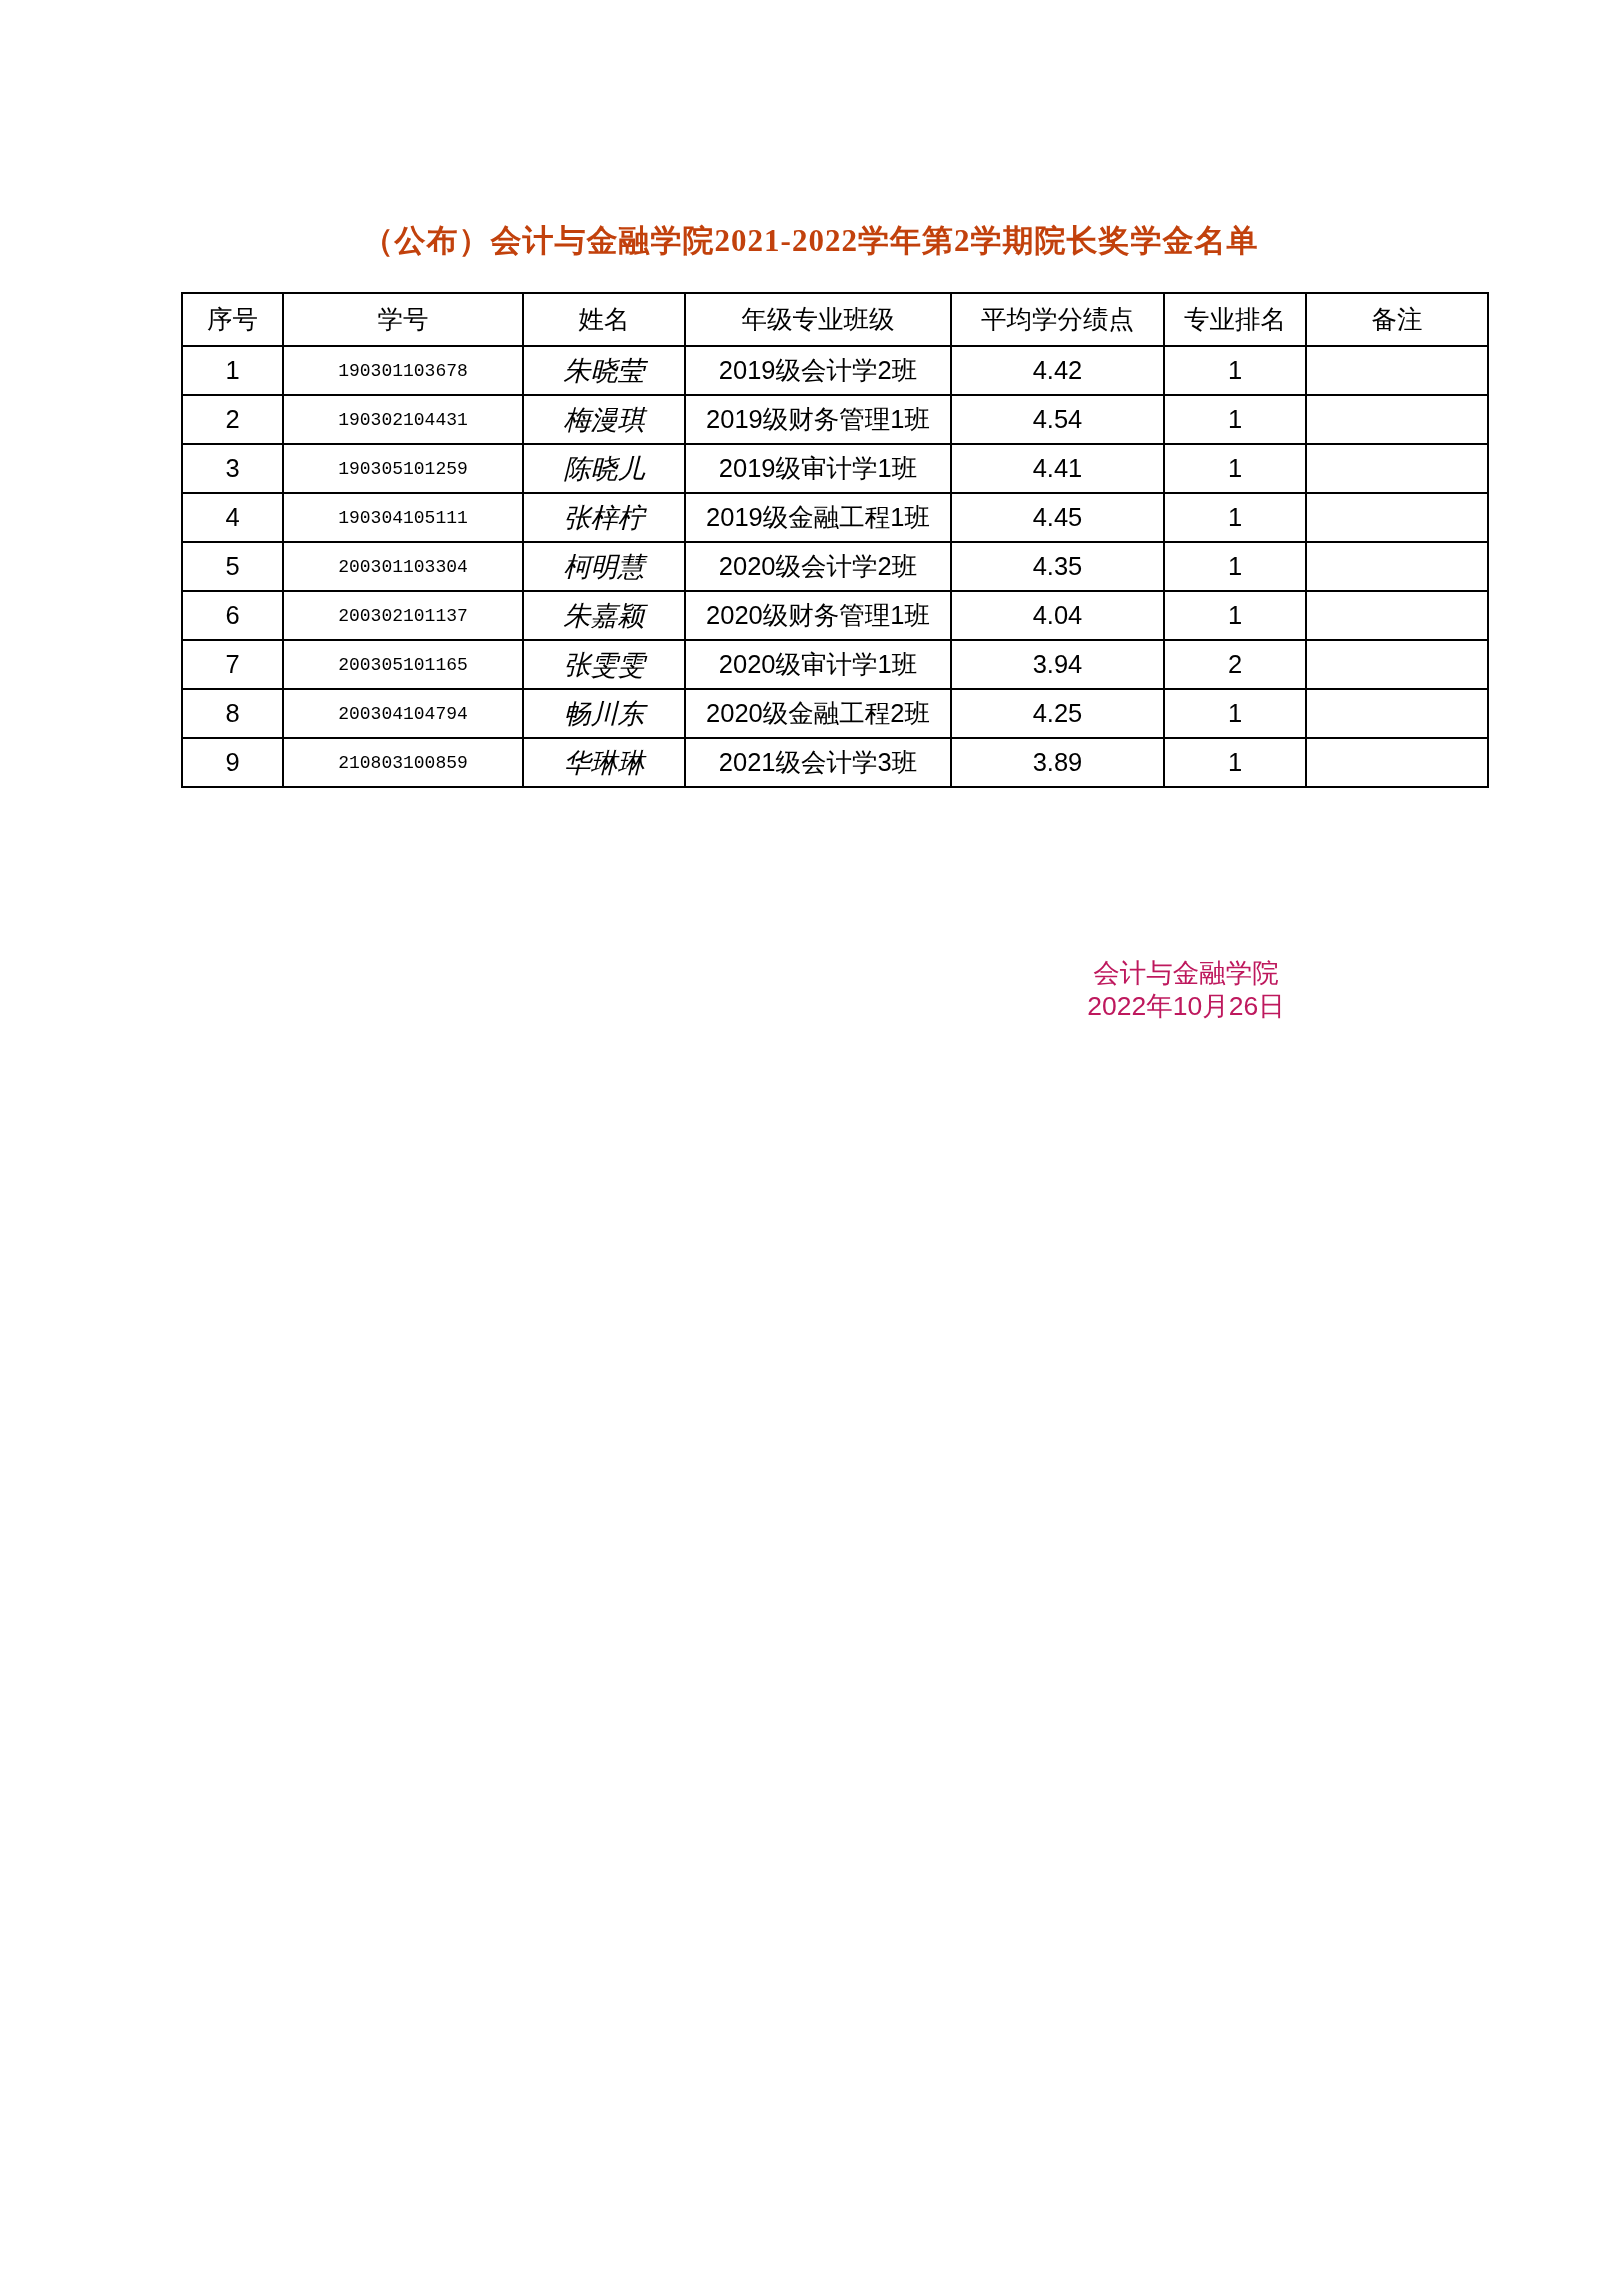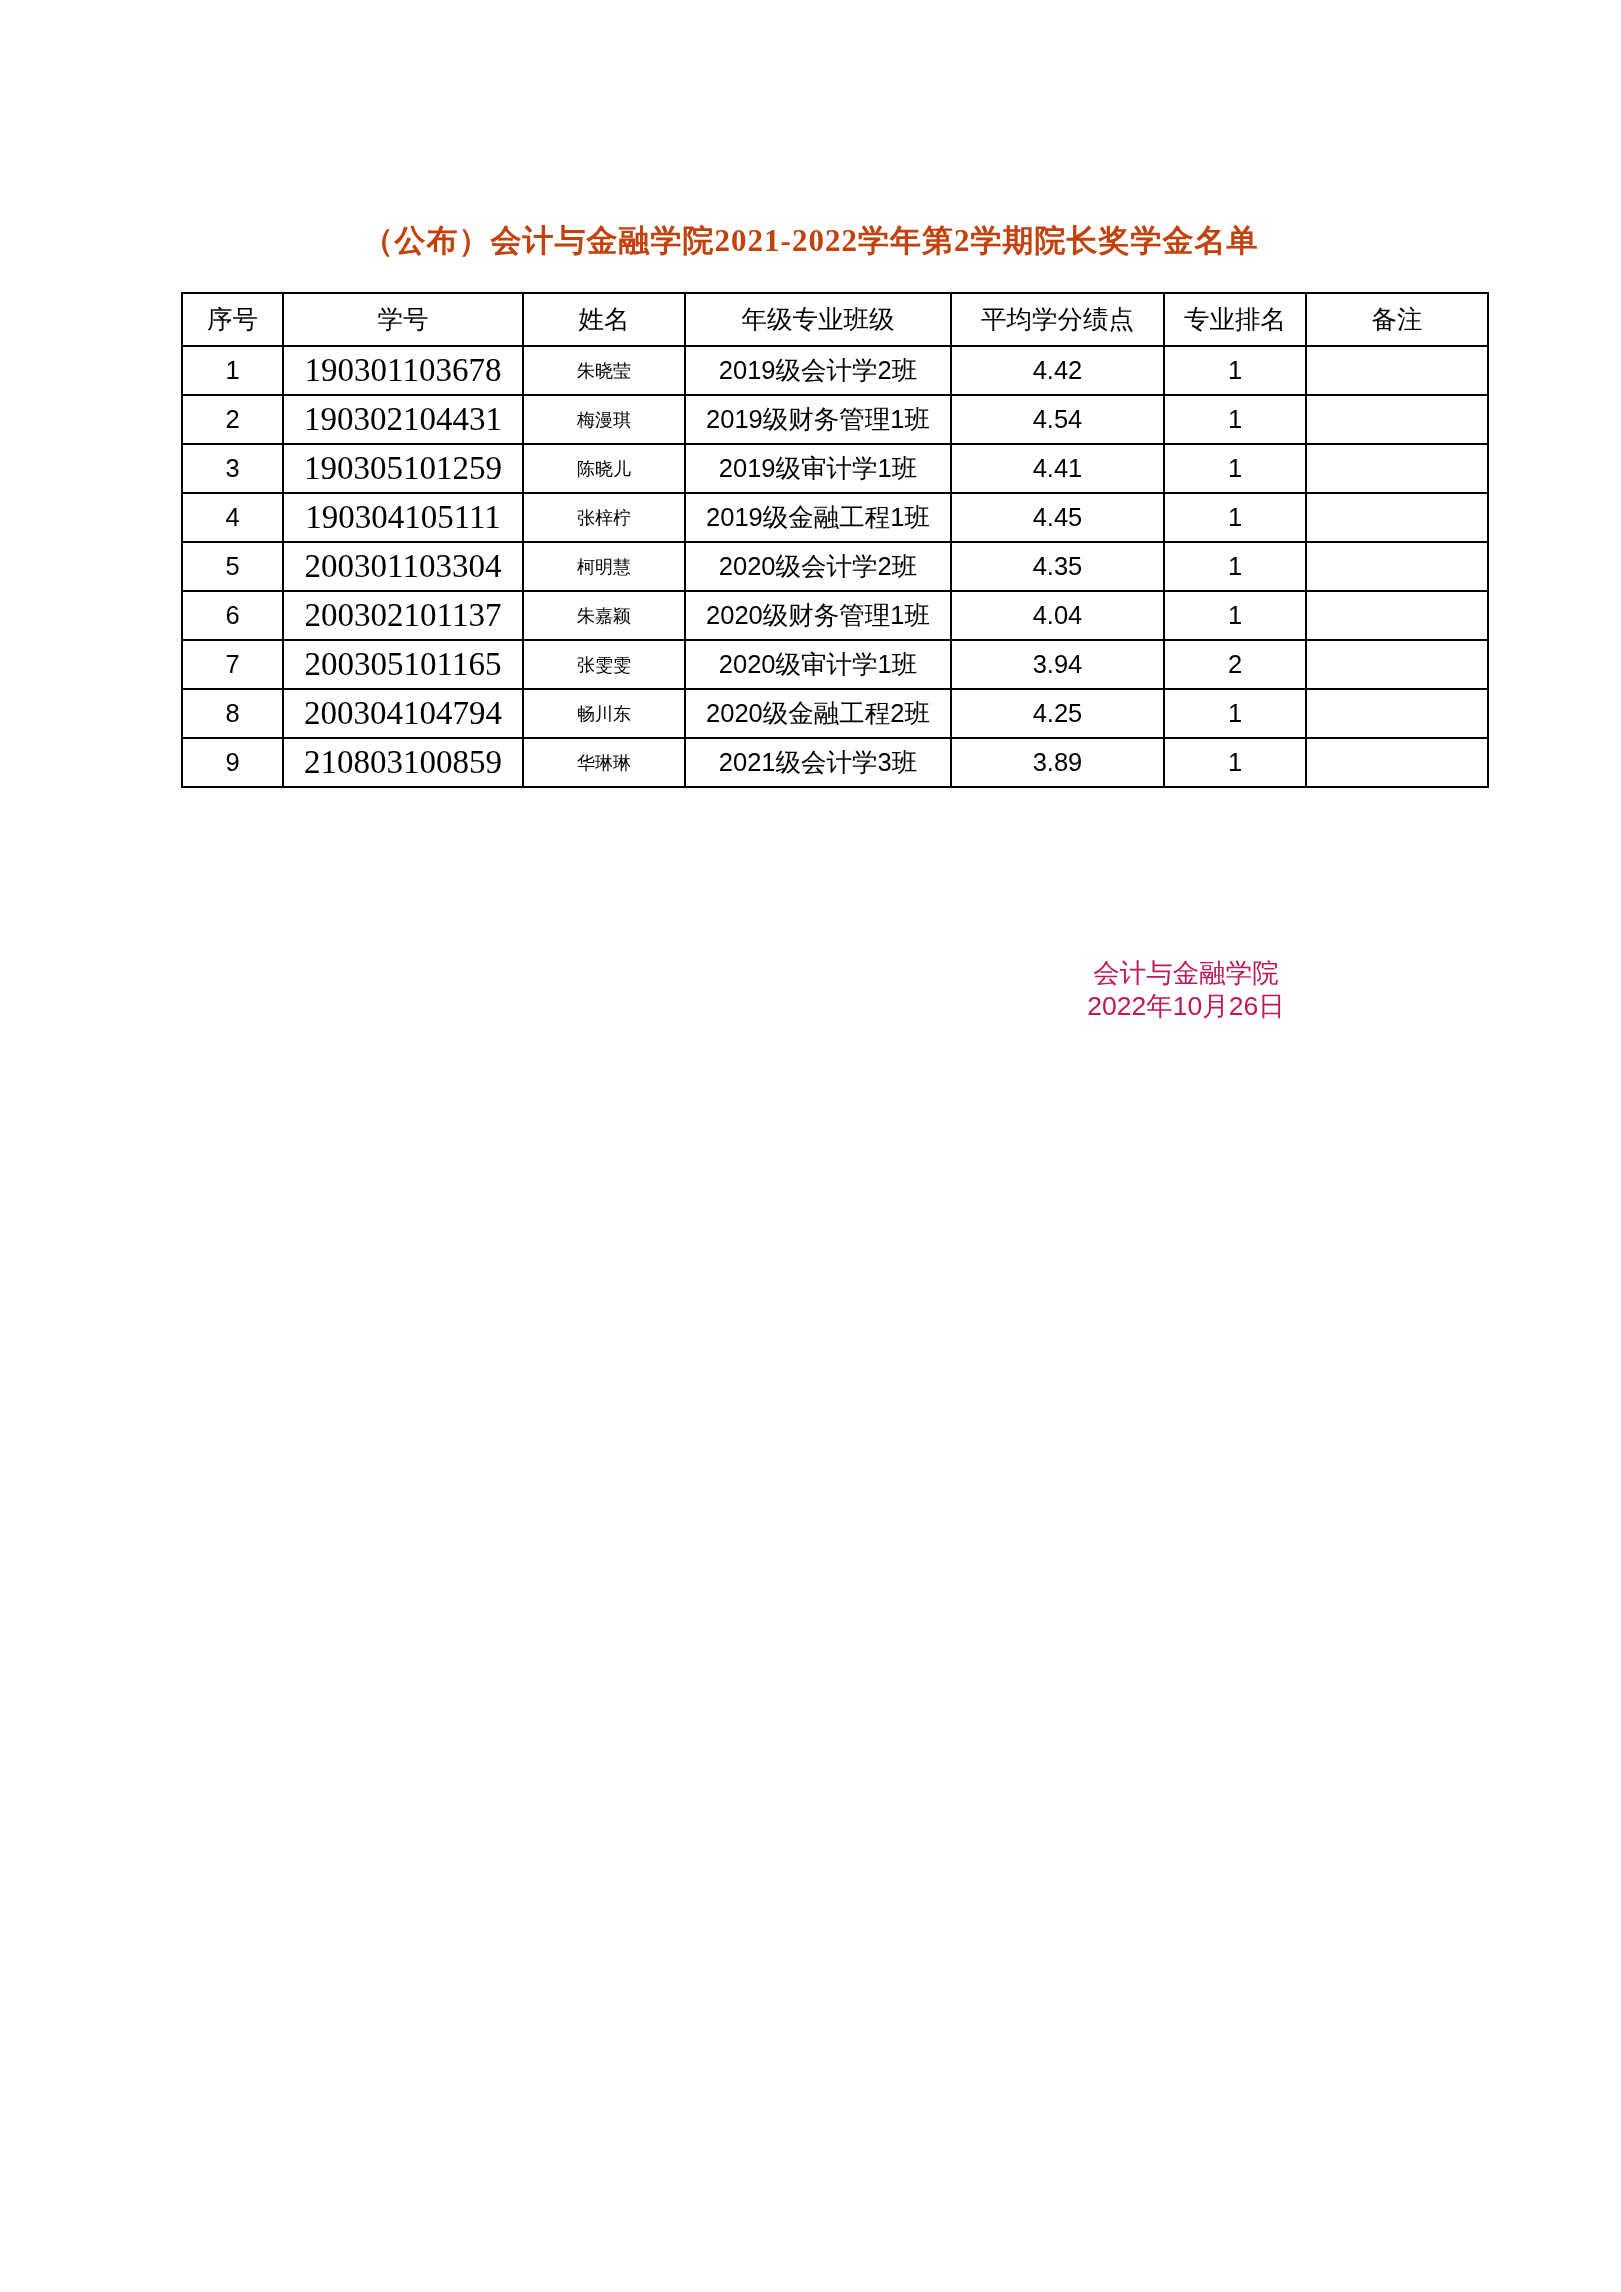--- a/index.html
+++ b/index.html
@@ -54,26 +54,27 @@
     font-weight: normal;
     font-size: 25.5px;
     font-family: "Liberation Sans", sans-serif;
   }
   table.award-table tbody td {
     height: 47px;
     font-size: 25.5px;
   }
   
   table.award-table td.col-1 {
-    font-family: Liberation Serif, serif;
-    font-size: 33px;
+    font-family: Liberation Mono, monospace;
+    font-size: 18px;
   }
   
   table.award-table td.col-2 {
-    font-size: 18px;
+    font-size: 27px;
+    font-style: italic;
   }
   .signature-block {
     position: absolute;
     left: 1029px;
     top: 957px;
     width: 314px;
     text-align: center;
     font-size: 26.5px;
     line-height: 33px;
     color: #be185d;

